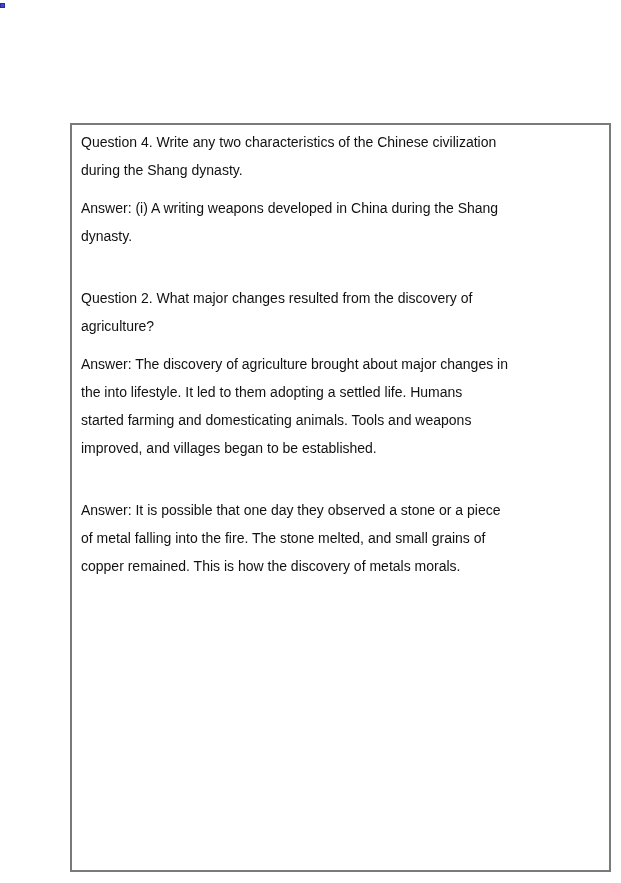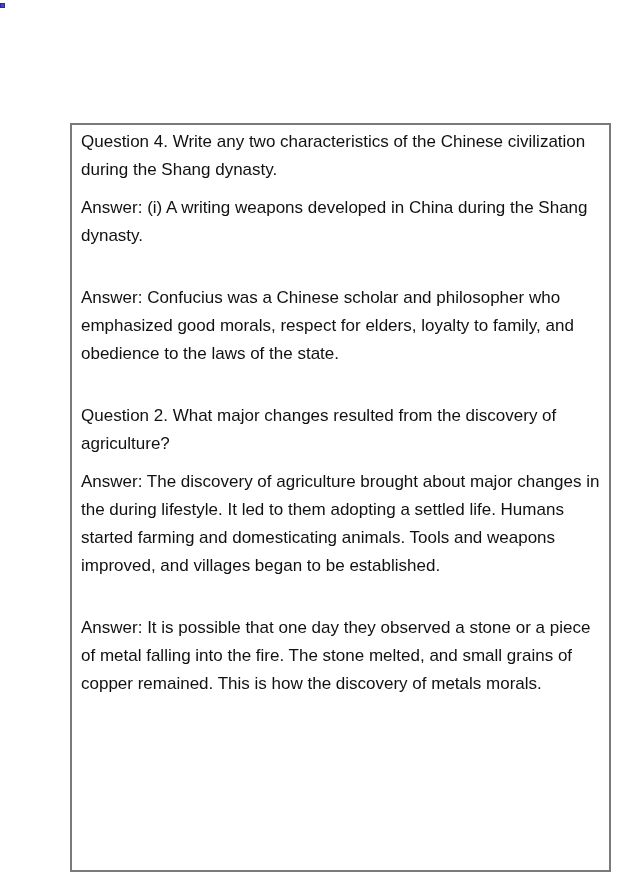--- a/index.html
+++ b/index.html
@@ -31,21 +31,21 @@
     top: 123px;
     width: 541px;
     height: 749px;
     border: 2px solid #7a7a7a;
     padding: 3px 9px 0 9px;
     background: #ffffff;
   }
   .qa-section { margin: 0 0 34px 0; }
   .qa-section:last-child { margin-bottom: 0; }
   .qa-box p {
-    font-size: 17px;
+    font-size: 14px;
     line-height: 28px;
     color: #111111;
     letter-spacing: 0px;
     white-space: pre-line;
     margin: 0 0 10px 0;
   }
 </style>
 </head>
 <body>
 
@@ -56,30 +56,27 @@
   <div class="qa-box">
 
     <section class="qa-section">
       <p>Question 4. Write any two characteristics of the Chinese civilization
 during the Shang dynasty.</p>
       <p>Answer: (i) A writing weapons developed in China during the Shang
 dynasty.</p>
     </section>
 
     <section class="qa-section">
-      <p>Answer: Confucius was a Chinese scholar and philosopher who
-emphasized good morals, respect for elders, loyalty to family, and
-obedience to the laws of the state.</p>
     </section>
 
     <section class="qa-section">
       <p>Question 2. What major changes resulted from the discovery of
 agriculture?</p>
       <p>Answer: The discovery of agriculture brought about major changes in
-the during lifestyle. It led to them adopting a settled life. Humans
+the into lifestyle. It led to them adopting a settled life. Humans
 started farming and domesticating animals. Tools and weapons
 improved, and villages began to be established.</p>
     </section>
 
     <section class="qa-section">
       <p>Answer: It is possible that one day they observed a stone or a piece
 of metal falling into the fire. The stone melted, and small grains of
 copper remained. This is how the discovery of metals morals.</p>
     </section>
 

